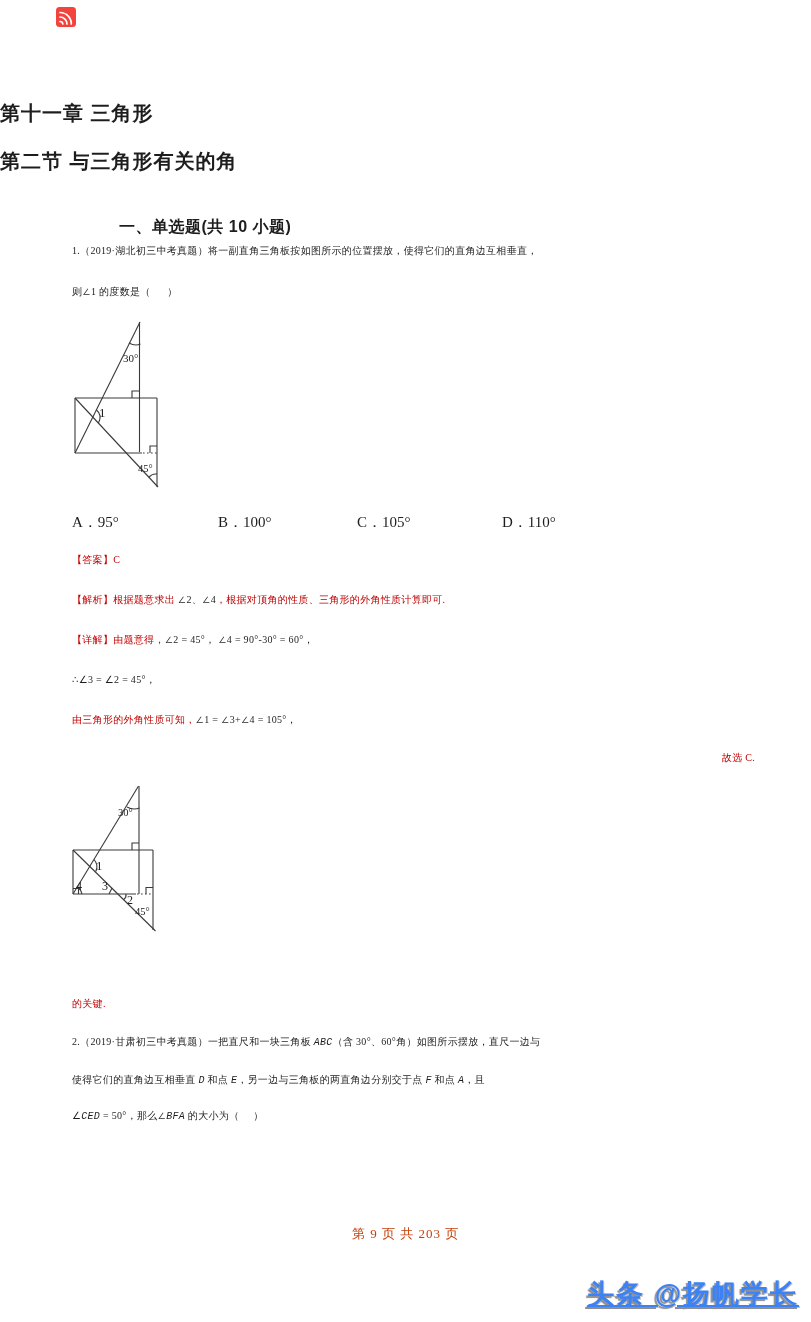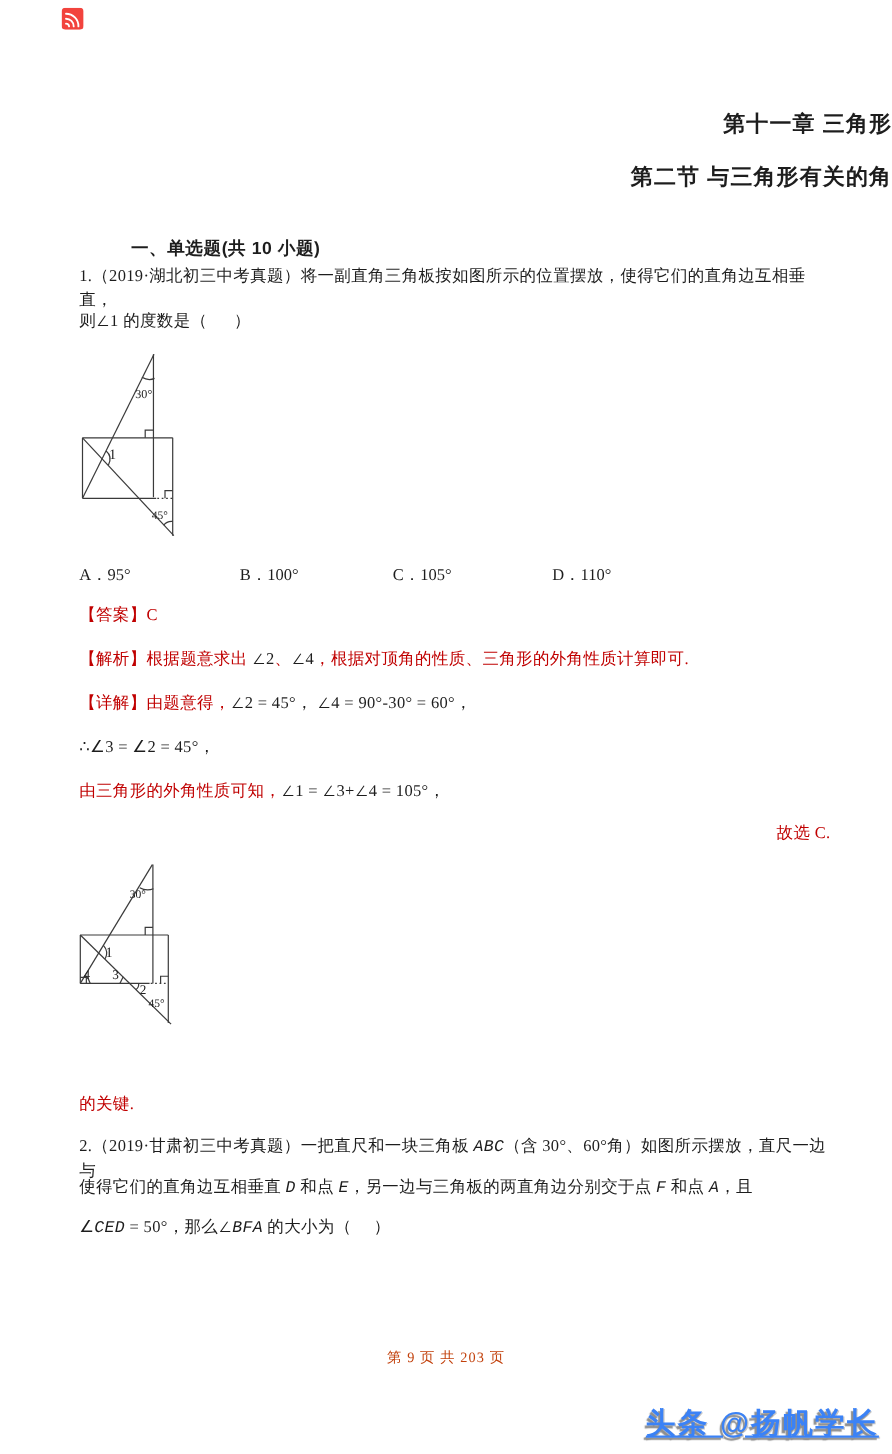--- a/index.html
+++ b/index.html
@@ -1,20 +1,20 @@
 <!DOCTYPE html>
 <html><head>
 <meta charset="utf-8">
 <style>
   html,body{margin:0;padding:0;background:#fff;}
   .page{position:relative;width:811px;height:1322px;background:#ffffff;overflow:hidden;
         font-family:"Liberation Serif",serif;color:#1d1d1d;}
-  .tl{position:absolute;left:72px;right:56px;font-size:15px;line-height:22px;
+  .tl{position:absolute;left:72px;right:56px;font-size:10px;line-height:22px;
       white-space:pre-wrap;letter-spacing:0.3px;}
-  .center{left:0;right:0;text-align:right;}
+  .center{left:0;right:0;text-align:left;}
   .hd{font-family:"Liberation Sans",sans-serif;font-weight:bold;letter-spacing:1px;}
   .red{color:#c00000;}
   .math{font-family:"Liberation Serif",serif;}
   .mvar{font-family:Liberation Mono, monospace;font-style:italic;}
   .opts{position:absolute;left:72px;top:513px;display:grid;
         grid-template-columns:146px 139px 145px auto;width:620px;font-size:15px;}
   .fig{position:absolute;}
   .fig text{font-family:"Liberation Serif",serif;fill:#222;}
   .footer{position:absolute;left:0;right:0;top:1225px;text-align:center;
           font-size:13px;letter-spacing:1px;color:#c2410c;}

